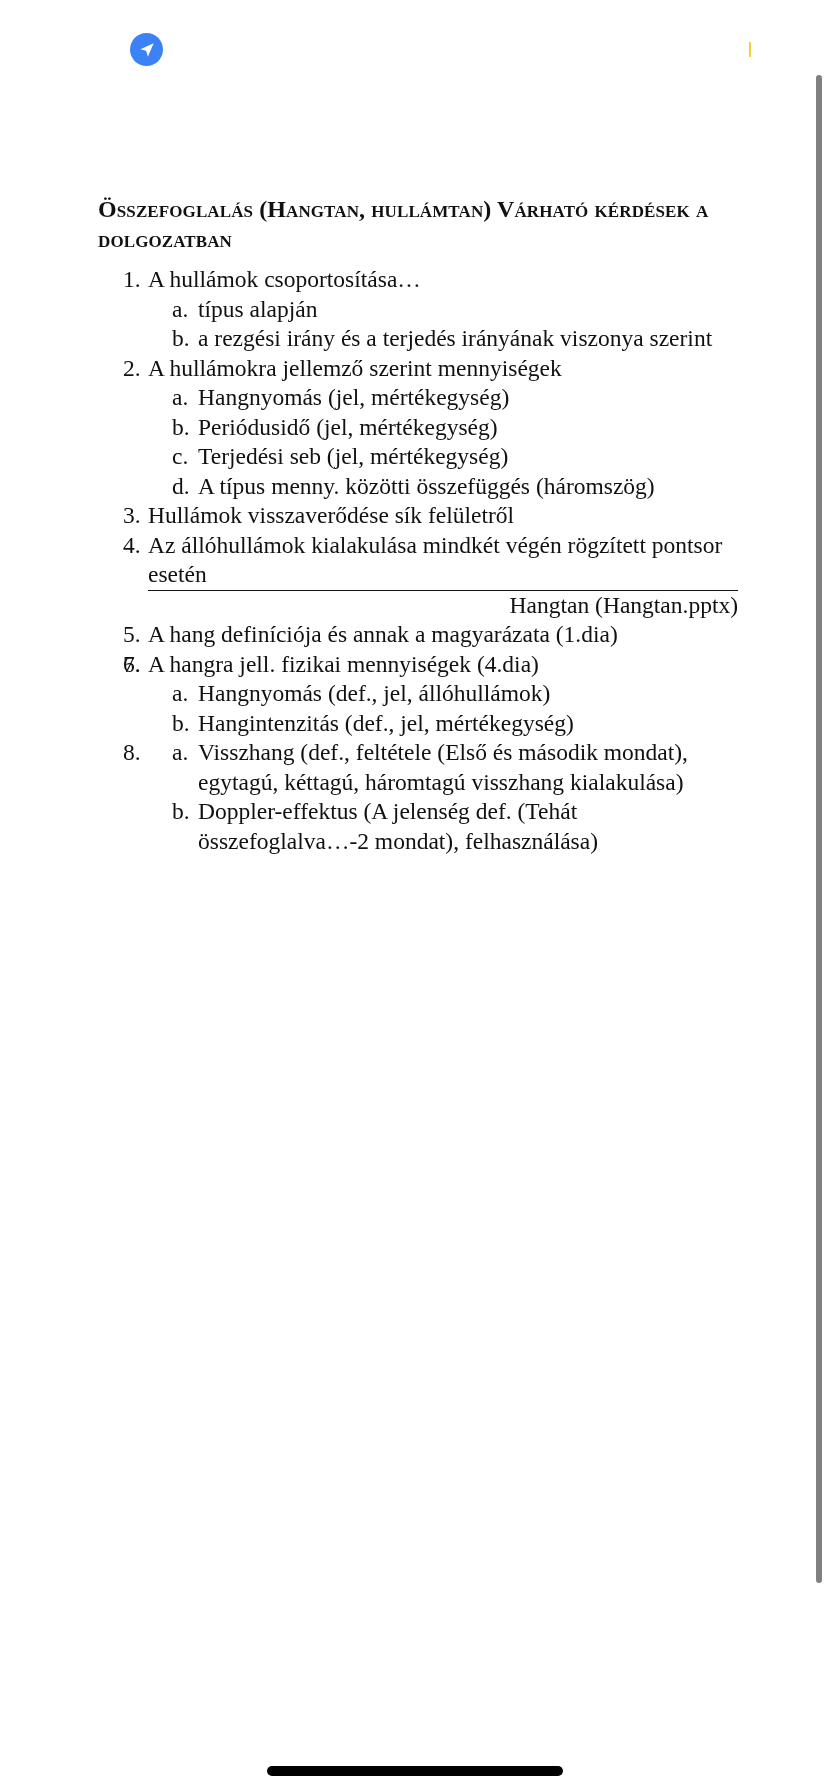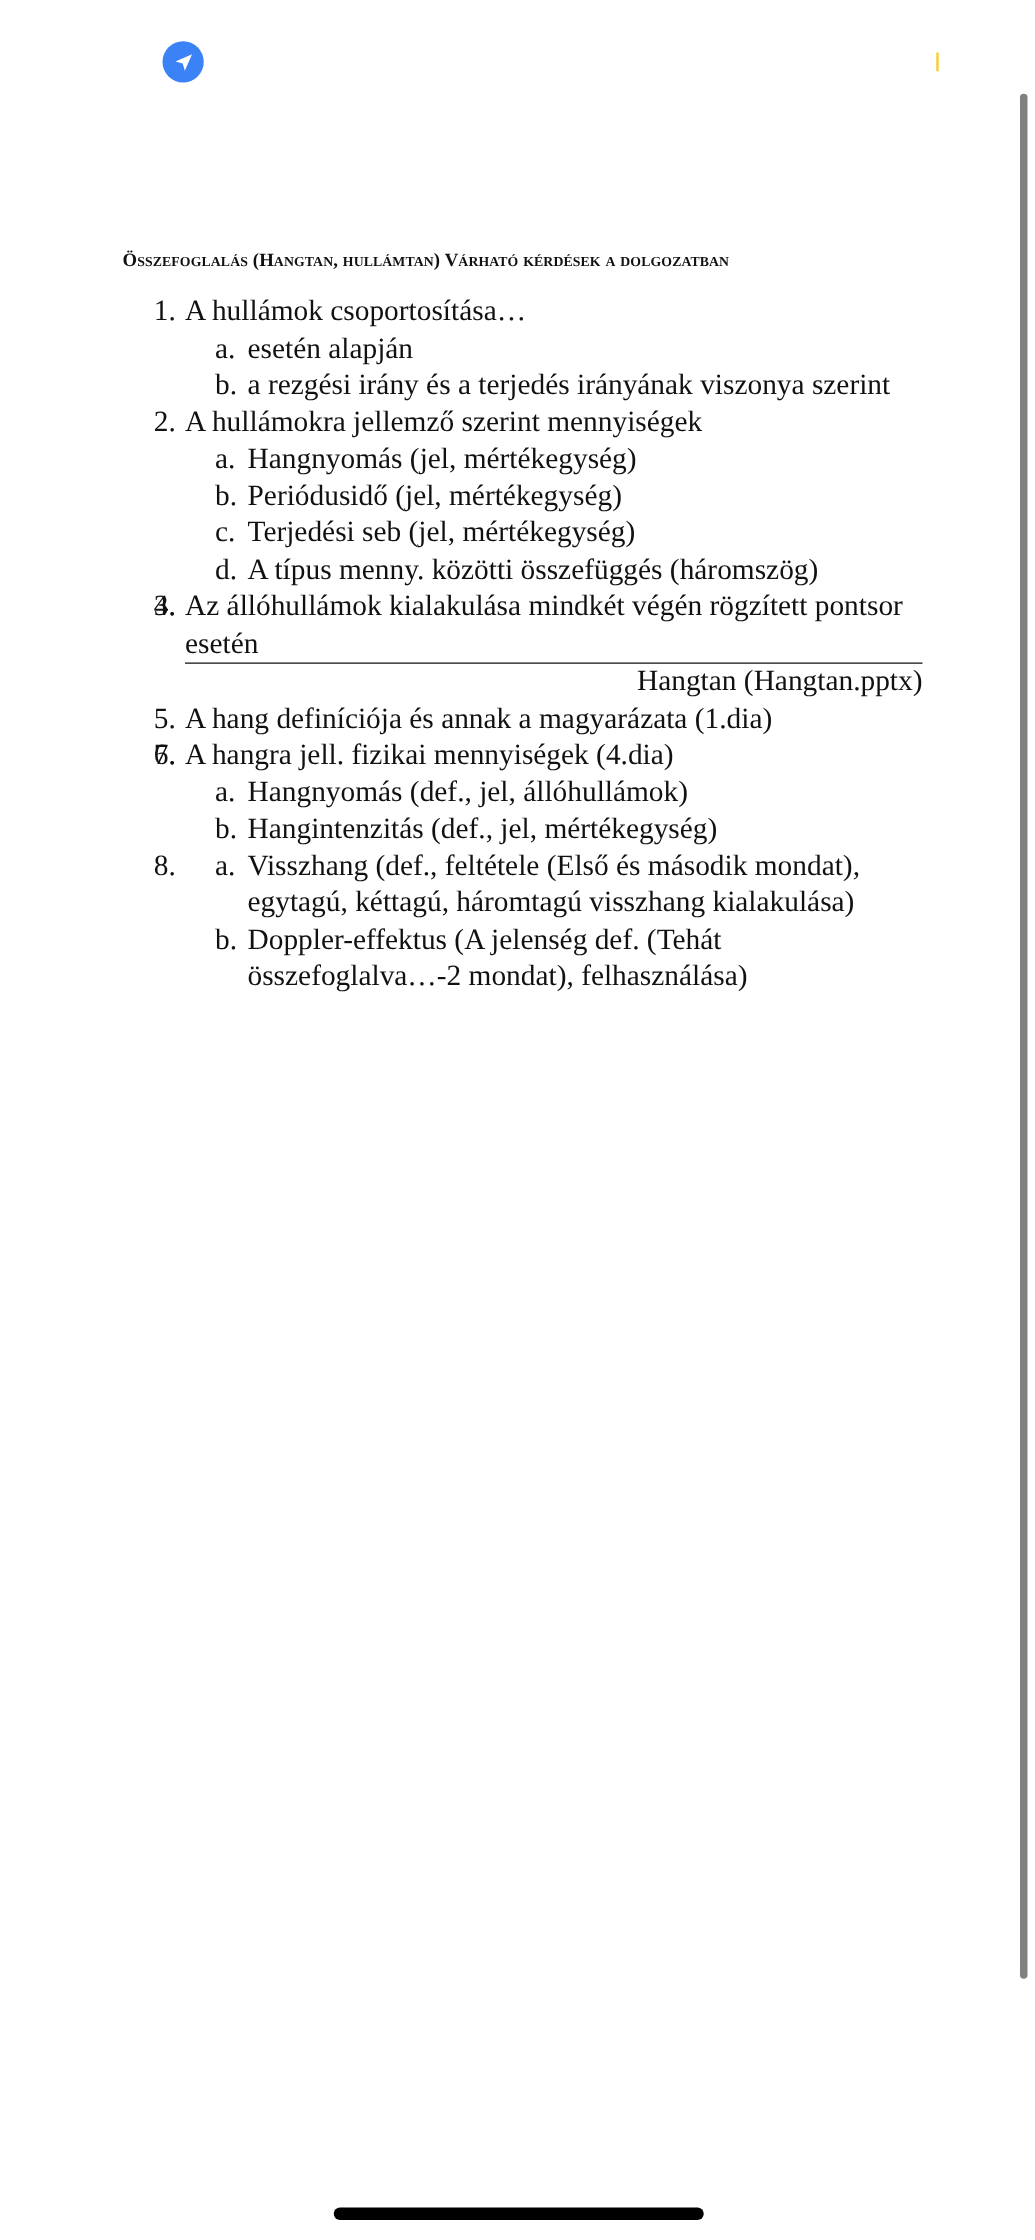--- a/index.html
+++ b/index.html
@@ -58,21 +58,21 @@
       position: absolute;
       left: 98px;
       top: 194px;
       width: 640px;
       font-size: 23.5px;
       line-height: 29.5px;
     }
     .doc-title {
       font-weight: bold;
       font-variant: small-caps;
-      font-size: 15px;
+      font-size: 24px;
       line-height: 30px;
       margin: 0 0 11px 0;
       letter-spacing: 0.1px;
     }
     .section-heading {
       margin: 0;
     }
     .section-heading.indented { padding-left: 25px; text-align: right; }
     .item {
       position: relative;
@@ -115,21 +115,21 @@
   <div class="doc-title">Összefoglalás (Hangtan, hullámtan) Várható kérdések a dolgozatban</div>
 
   <div>
 
     <div class="item">
       <span class="num">1.</span>
       <span>A hullámok csoportosítása…</span>
     </div>
     <div class="subitem">
       <span class="letter">a.</span>
-      <span>esetén alapján</span>
+      <span>típus alapján</span>
     </div>
     <div class="subitem">
       <span class="letter">b.</span>
       <span>a rezgési irány és a terjedés irányának viszonya szerint</span>
     </div>
 
     <div class="item">
       <span class="num">2.</span>
       <span>A hullámokra jellemző szerint mennyiségek</span>
     </div>
@@ -145,20 +145,21 @@
       <span class="letter">c.</span>
       <span>Terjedési seb (jel, mértékegység)</span>
     </div>
     <div class="subitem">
       <span class="letter">d.</span>
       <span>A típus menny. közötti összefüggés (háromszög)</span>
     </div>
 
     <div class="item">
       <span class="num">3.</span>
+      <span>Hullámok visszaverődése sík felületről</span>
     </div>
 
     <div class="item with-rule">
       <span class="num">4.</span>
       <div class="underlined-block">
         <span>Az állóhullámok kialakulása mindkét végén rögzített pontsor esetén</span>
       </div>
     </div>
   </div>
 

